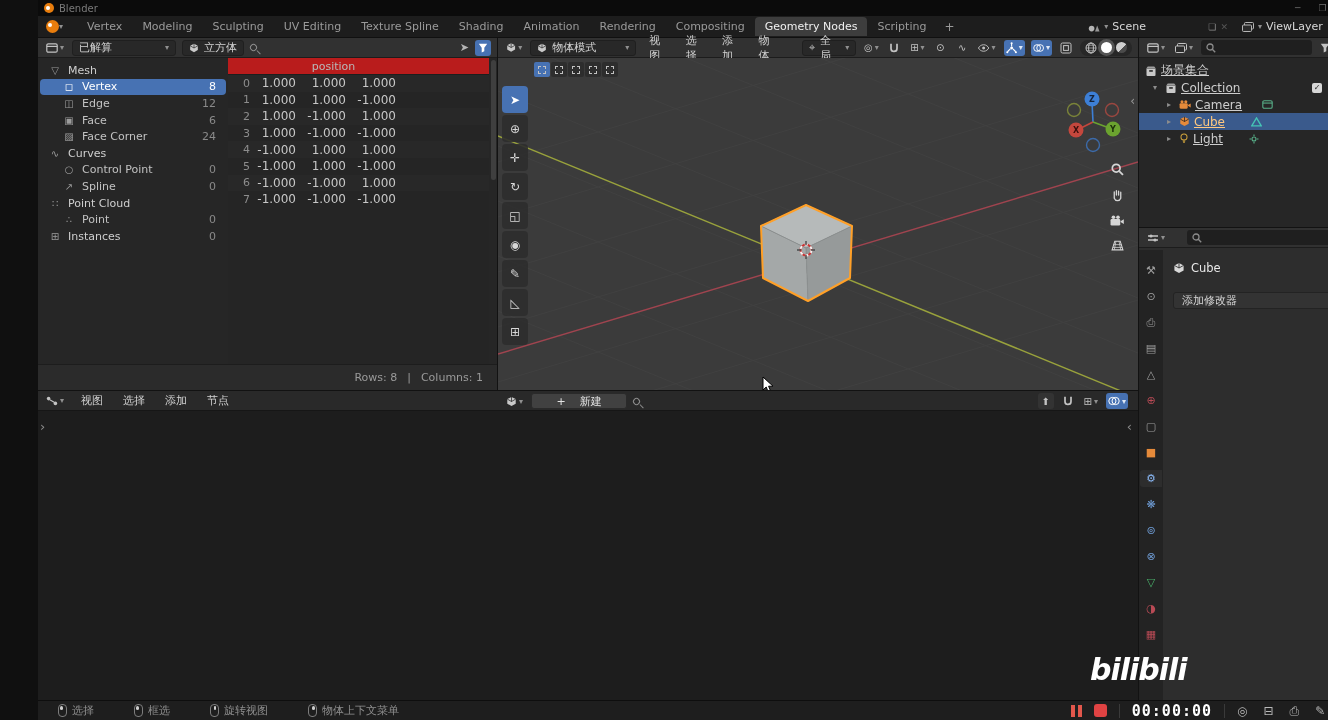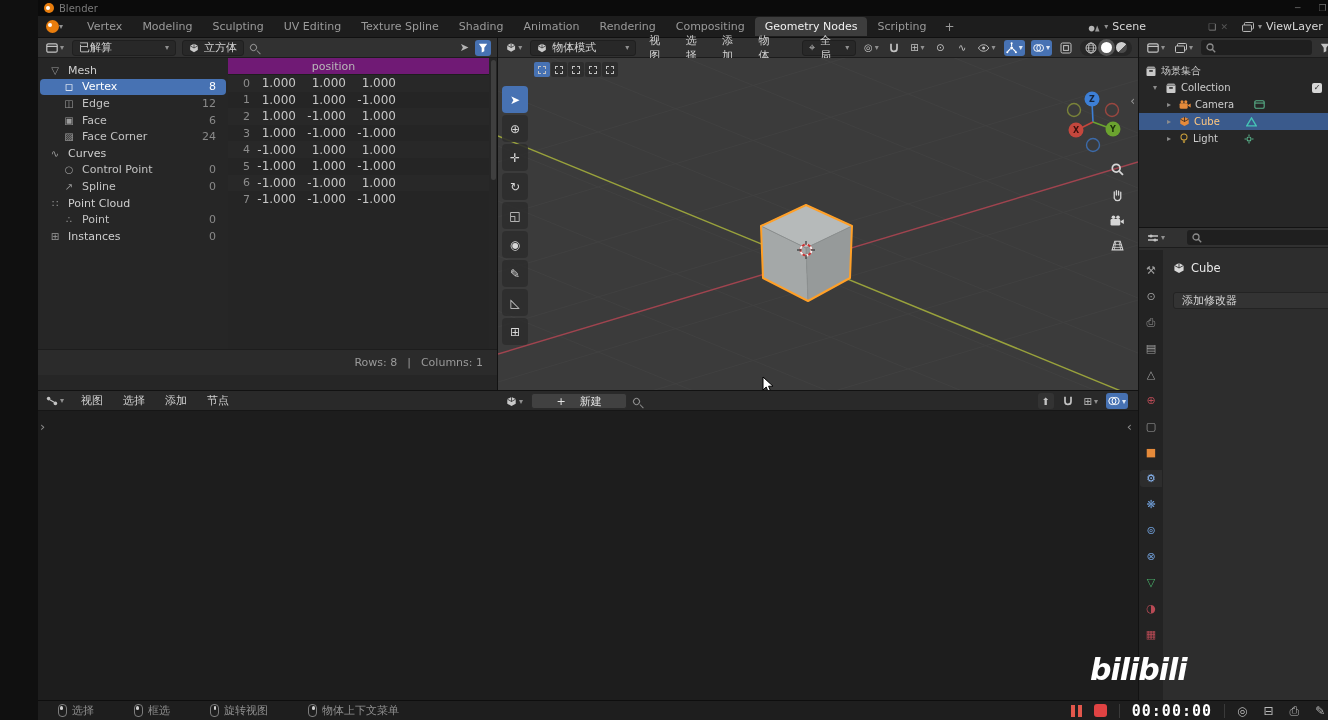--- a/index.html
+++ b/index.html
@@ -43,27 +43,27 @@
   #ss-tree{position:absolute;left:0;top:20px;width:190px;bottom:26px;padding-top:4px;}
   .tree-row{display:flex;align-items:center;height:16.6px;padding-left:8px;gap:6px;color:#c2c2c2;border-radius:4px;margin:0 2px;}
   .tree-row .ticon{width:14px;text-align:center;color:#9c9c9c;font-size:10px;}
   .tree-row .cnt{margin-left:auto;margin-right:10px;color:#8a8a8a;}
   .tree-row.group{color:#cfcfcf;}
   .tree-row.selected{background:var(--accent);color:#fff;}
   .tree-row.selected .ticon,.tree-row.selected .cnt{color:#fff;}
   #ss-table{position:absolute;left:190px;top:20px;right:8px;bottom:26px;background:#252525;}
   .col-sep{position:absolute;left:345px;top:20px;bottom:26px;width:1px;background:#1c1c1c;}
   .ss-scroll{position:absolute;right:1px;top:22px;width:5px;height:120px;background:#3f3f3f;border-radius:3px;}
-  .thead{display:flex;height:17px;align-items:center;background:#701a75;border-bottom:1px solid #1e1e1e;}
+  .thead{display:flex;height:17px;align-items:center;background:#b91c1c;border-bottom:1px solid #1e1e1e;}
   .thead .cname{width:155px;text-align:center;color:#b9b9b9;margin-left:28px;}
   .trow{display:flex;height:16.6px;align-items:center;}
   .trow:nth-child(odd){background:#282828;}
   .trow .ri{width:28px;text-align:right;color:#8d8d8d;padding-right:6px;}
   .trow .cv{width:50px;text-align:right;color:#c7c7c7;padding-right:10px;font-size:12px;}
-  #ss-footer{position:absolute;left:0;bottom:15px;width:100%;height:26px;background:#2b2b2b;border-top:1px solid #1d1d1d;display:flex;align-items:center;justify-content:flex-end;gap:10px;padding-right:14px;color:#9a9a9a;}
+  #ss-footer{position:absolute;left:0;bottom:0;width:100%;height:26px;background:#2b2b2b;border-top:1px solid #1d1d1d;display:flex;align-items:center;justify-content:flex-end;gap:10px;padding-right:14px;color:#9a9a9a;}
 
   
   #viewport{left:460px;top:38px;width:640px;height:352px;background:#3b3b3b;}
   #vp-canvas{position:absolute;left:0;top:20px;}
   #vp-toolbar{position:absolute;left:4px;top:48px;display:flex;flex-direction:column;gap:2px;}
   .tool{width:26px;height:27px;background:#2e2e2eE6;border-radius:4px;display:flex;align-items:center;justify-content:center;color:#d8d8d8;font-size:12px;}
   .tool.active{background:var(--accent);color:#fff;}
   #selmode{position:absolute;left:36px;top:24px;display:flex;gap:1px;}
   .smbtn{width:16px;height:15px;background:#2b2b2bCC;display:flex;align-items:center;justify-content:center;border-radius:2px;}
   .smbtn span{width:8px;height:8px;border:1px dashed #c2c2c2;display:block;}
@@ -78,21 +78,21 @@
   #vp-header .menu{padding:2px 7px;}
   .shadeballs{display:flex;align-items:center;gap:4px;background:#272727;border-radius:8px;padding:1px 5px;height:16px;}
   .ball{width:11px;height:11px;border-radius:50%;}
   .ball.solid{background:#fff;box-shadow:0 0 0 3px #555;}
   .ball.mat{background:linear-gradient(135deg,#cfcfcf 55%,#4b4b4b 55%);}
   #cursor-arrow{position:absolute;left:264px;top:338px;}
 
   
   #outliner{left:1100px;top:38px;width:228px;height:190px;background:#262626;border-left:1px solid #121212;border-bottom:1px solid #121212;}
   .ol-row{display:flex;align-items:center;height:17px;gap:4px;padding-left:6px;color:#cdcdcd;}
-  .ol-row .lab{font-size:10px;}
+  .ol-row .lab{font-size:12px;text-decoration:underline;}
   .ol-row.selected{background:#3a5a8c;}
   .ol-row.selected .lab{color:#ffc880;}
   .ol-right{margin-left:auto;display:flex;gap:6px;align-items:center;padding-right:8px;color:#9f9f9f;}
   .chk{width:10px;height:10px;background:#d6d6d6;border-radius:2px;color:#1d1d1d;font-size:8px;display:flex;align-items:center;justify-content:center;font-weight:bold;}
   .tri{color:#8d8d8d;font-size:8px;width:8px;}
   .search-pill{display:flex;align-items:center;gap:4px;background:#1f1f1f;border-radius:3px;height:15px;padding:0 5px;flex:1;}
 
   #properties{left:1100px;top:228px;width:228px;height:472px;background:#2d2d2d;border-left:1px solid #121212;}
   #prop-tabs{position:absolute;left:0;top:22px;bottom:0;width:24px;background:#232323;display:flex;flex-direction:column;align-items:center;padding-top:12px;gap:9px;}
   .ptab{width:22px;height:17px;display:flex;align-items:center;justify-content:center;color:#9f9f9f;font-size:11px;border-radius:3px 0 0 3px;}

